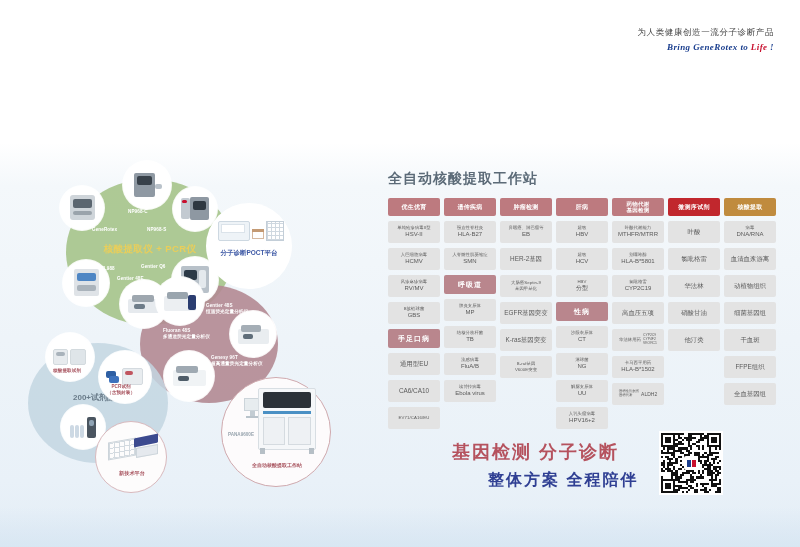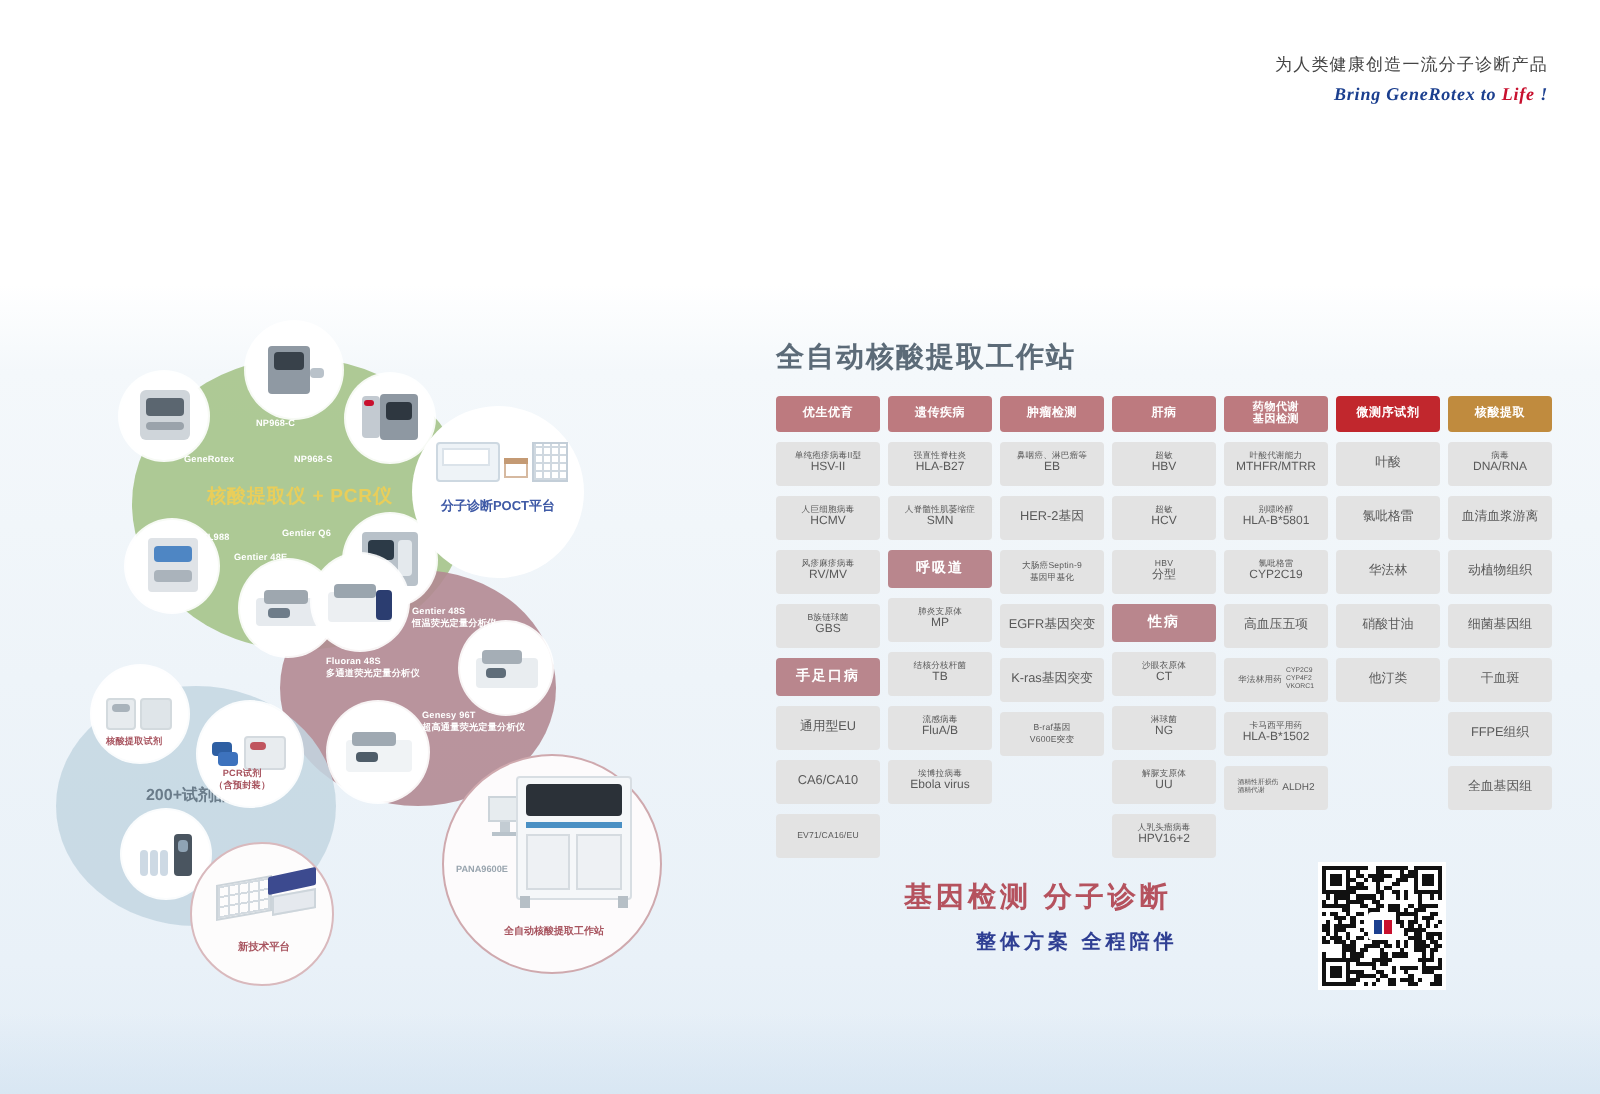--- a/index.html
+++ b/index.html
@@ -163,25 +163,25 @@
   .cell.sub {
     background:#b9868d; color:#ffffff; min-height:19px;
   }
   .cell.sub .c2 { font-size: 7px; font-weight: bold; letter-spacing:1px; }
   .cell .inline { display:flex; align-items:center; justify-content:center; gap:2px; }
   .cell .tiny { font-size:3.4px; line-height:1.15; text-align:left; }
 
   
   .slogan { position:absolute; left:452px; top:440px; }
   .slogan-1 {
-    font-size: 14px; font-weight: bold; letter-spacing: 2px;
+    font-size: 18px; font-weight: bold; letter-spacing: 2px;
     color: #b5525e;
   }
   .slogan-2 {
-    font-size: 10px; font-weight: bold; letter-spacing: 2px;
+    font-size: 16px; font-weight: bold; letter-spacing: 2px;
     color: #2f3f93; margin-top: 6px; margin-left: 36px;
   }
   .qr {
     position:absolute; left:659px; top:431px; width:64px; height:64px;
     background:#ffffff; padding:2px;
   }
   .qr-canvas { width:100%; height:100%; position:relative; }
   .qr-logo {
     position:absolute; left:50%; top:50%; transform:translate(-50%,-50%);
     width:14px; height:14px; background:#fff; border-radius:2px;

